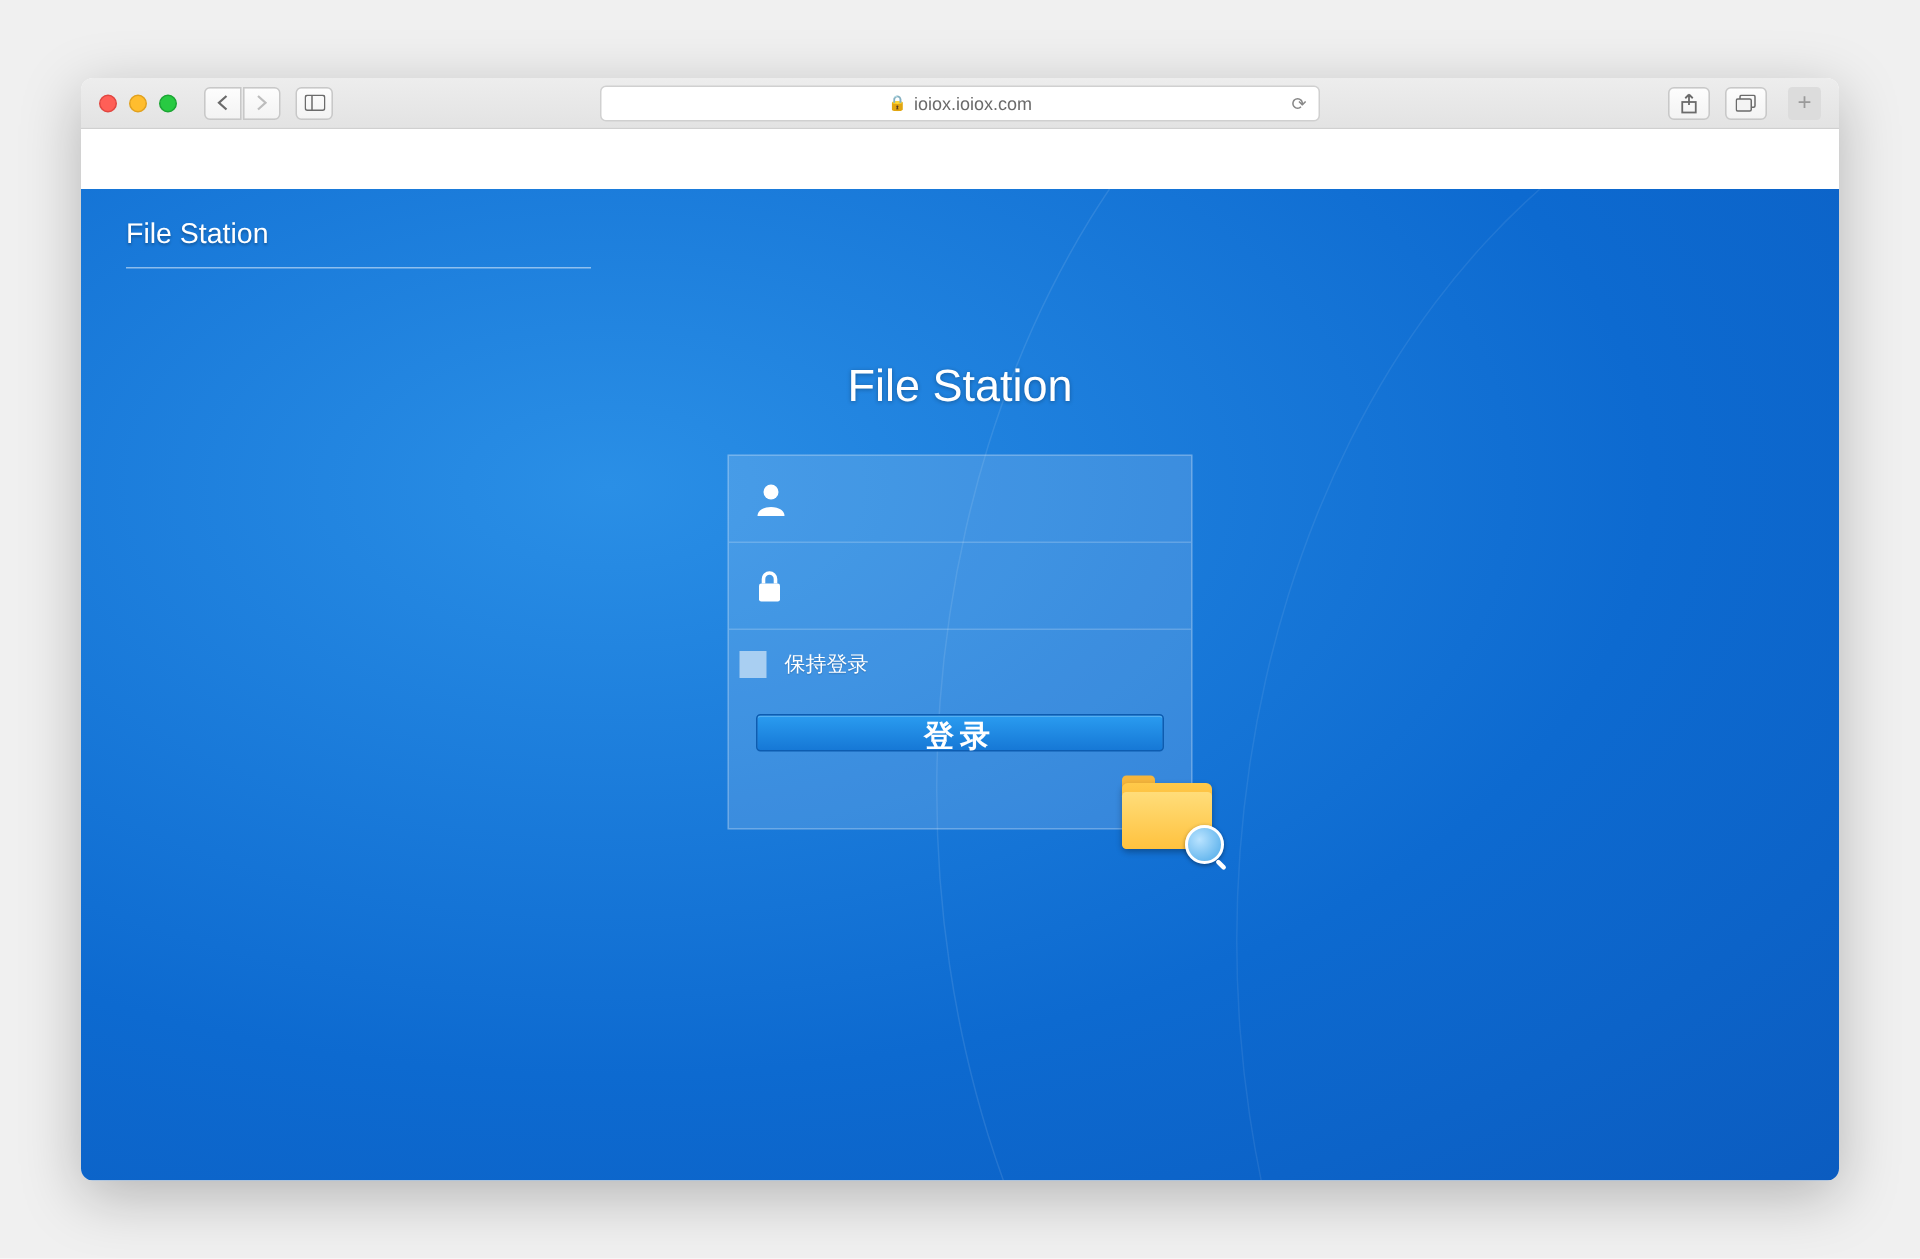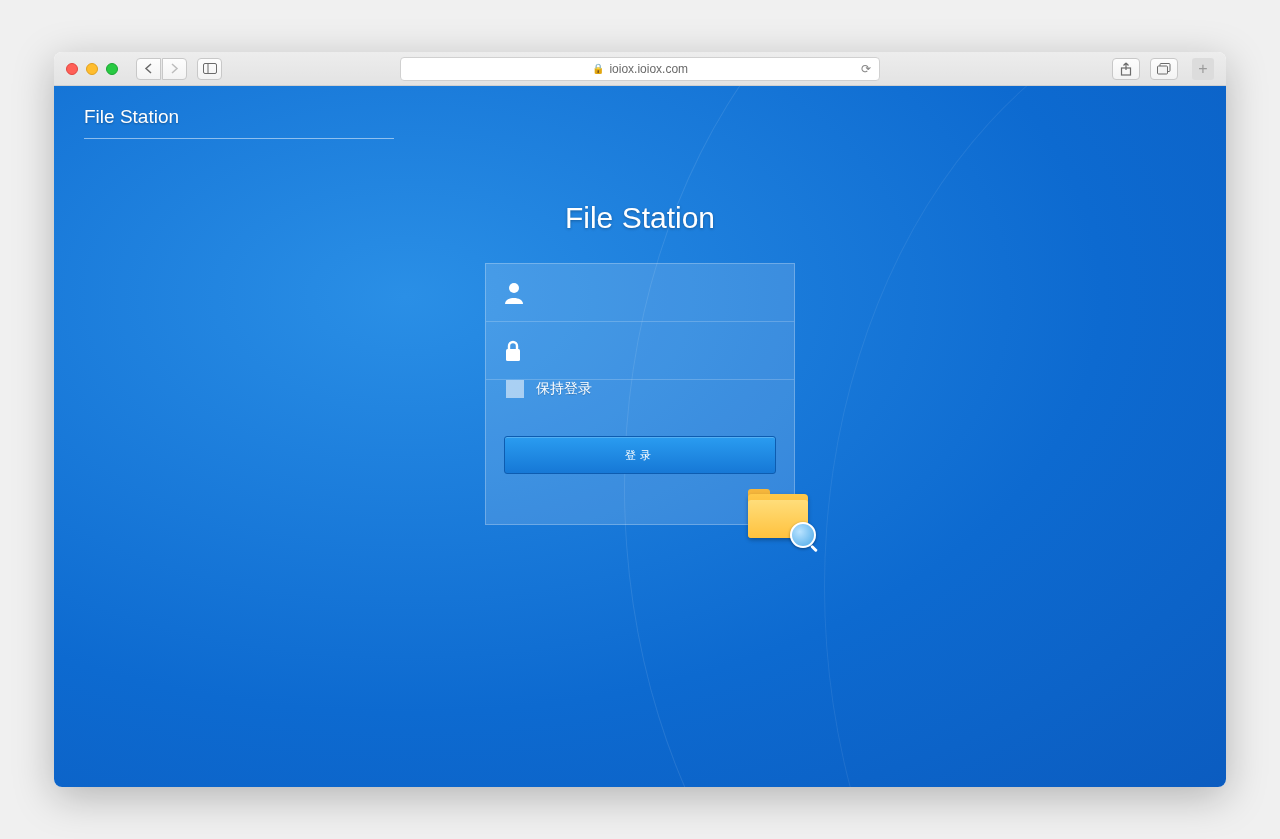--- a/index.html
+++ b/index.html
@@ -99,20 +99,21 @@
   color: #9a9a9a; font-size: 16px;
   background: #dcdcdc;
   border-radius: 3px;
   margin-left: 4px;
 }
 .content {
   flex: 1;
   position: relative;
   background: radial-gradient(ellipse at 30% 30%, #2a8fe6, #0d6ad0 60%, #0b5cc0);
   overflow: hidden;
+  margin-top: 40px;
 }
 .content::before {
   content:"";
   position:absolute;
   right:-300px; top:-200px;
   width:900px; height:1200px;
   border-radius:50%;
   border: 1px solid rgba(255,255,255,0.1);
   box-shadow: -80px 0 100px rgba(255,255,255,0.05) inset;
 }
@@ -170,47 +171,47 @@
   border: none;
   outline: none;
   color: #fff;
   font-size: 15px;
   margin-left: 14px;
 }
 .input-row input::placeholder { color: rgba(255,255,255,0.7); }
 .remember-row {
   height: 46px;
   display: flex;
-  align-items: flex-start;
-  padding: 0 20px;
+  align-items: center;
+  padding: 0 7px;
   text-align: left;
 }
 .checkbox {
   width: 18px; height: 18px;
   background: rgba(255,255,255,0.55);
   margin-right: 12px;
   cursor: pointer;
 }
 .remember-label {
   color: #fff;
   font-size: 14px;
   text-shadow: 0 1px 1px rgba(0,0,0,0.2);
 }
 .login-btn-wrap {
   padding: 10px 18px 50px 18px;
 }
 .login-btn {
   width: 100%;
-  height: 38px;
+  height: 25px;
   background: linear-gradient(#2a9cf0,#1678d6);
   border: 1px solid #0d5cb0;
   border-radius: 3px;
   color: #fff;
-  font-size: 11px;
-  font-weight: 400;
+  font-size: 20px;
+  font-weight: 700;
   cursor: pointer;
   letter-spacing: 4px;
   box-shadow: 0 1px 0 rgba(255,255,255,0.2) inset;
 }
 .folder-icon {
   position: absolute;
   right: -18px;
   bottom: -20px;
   width: 64px;
   height: 50px;

